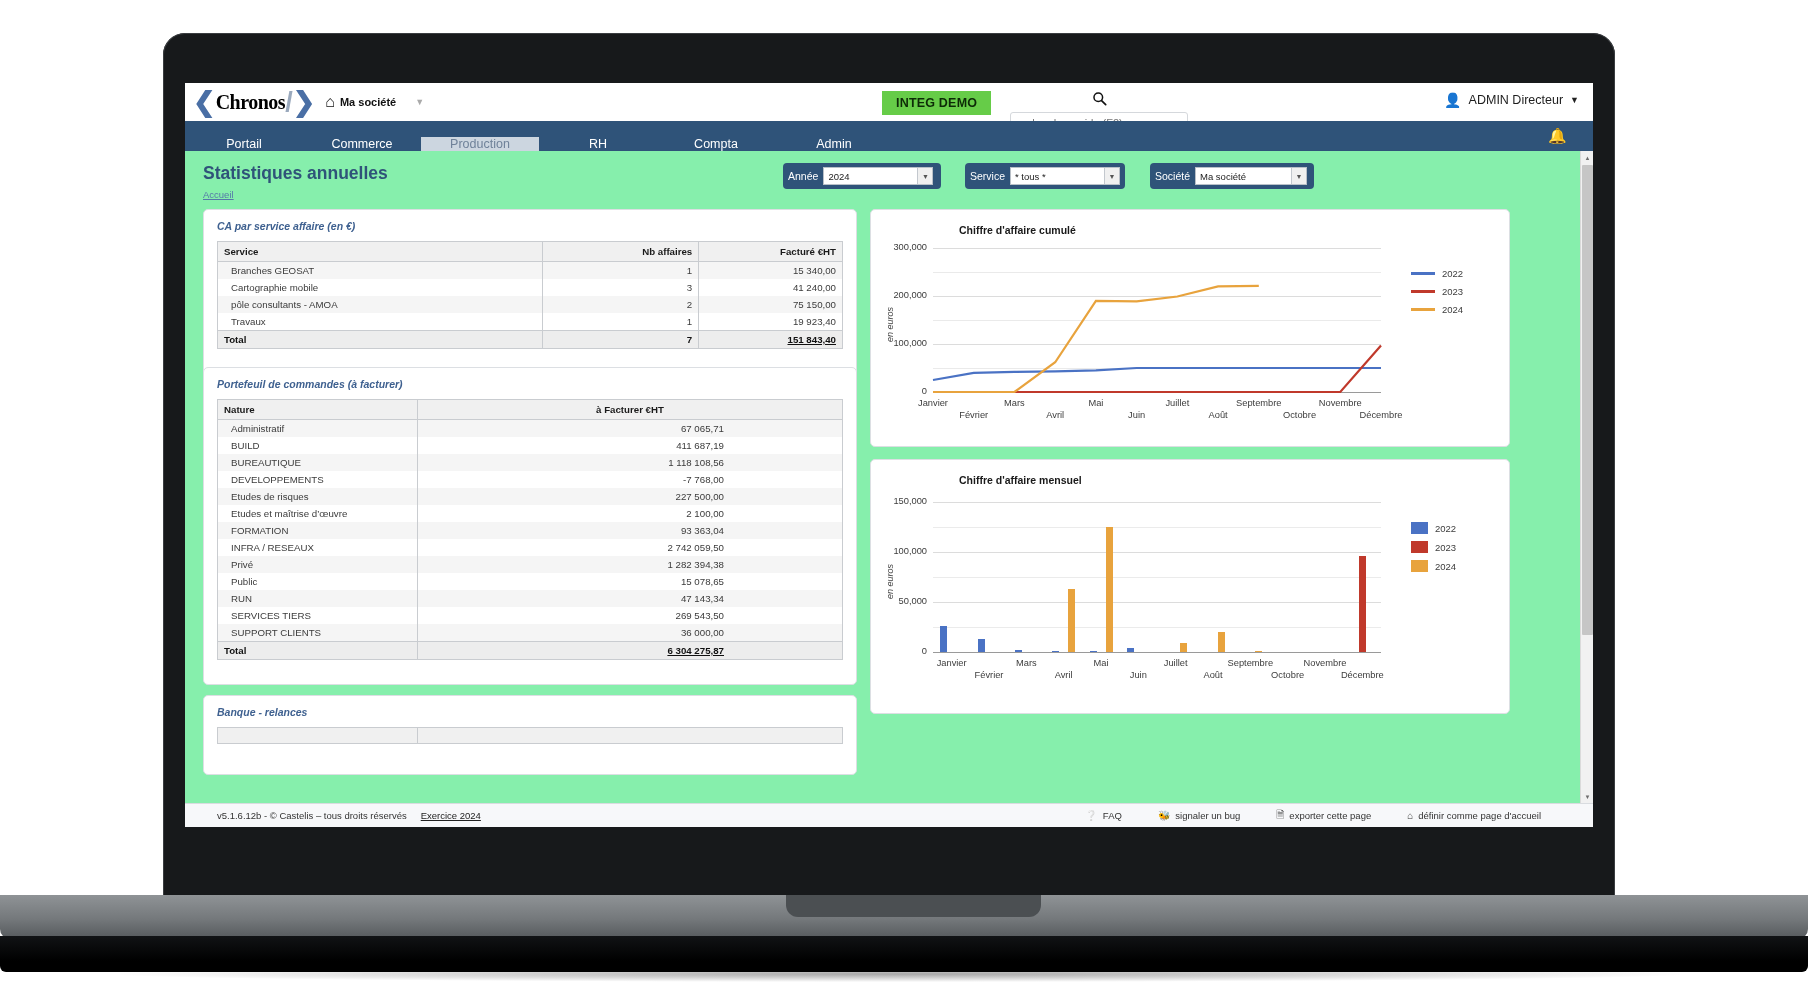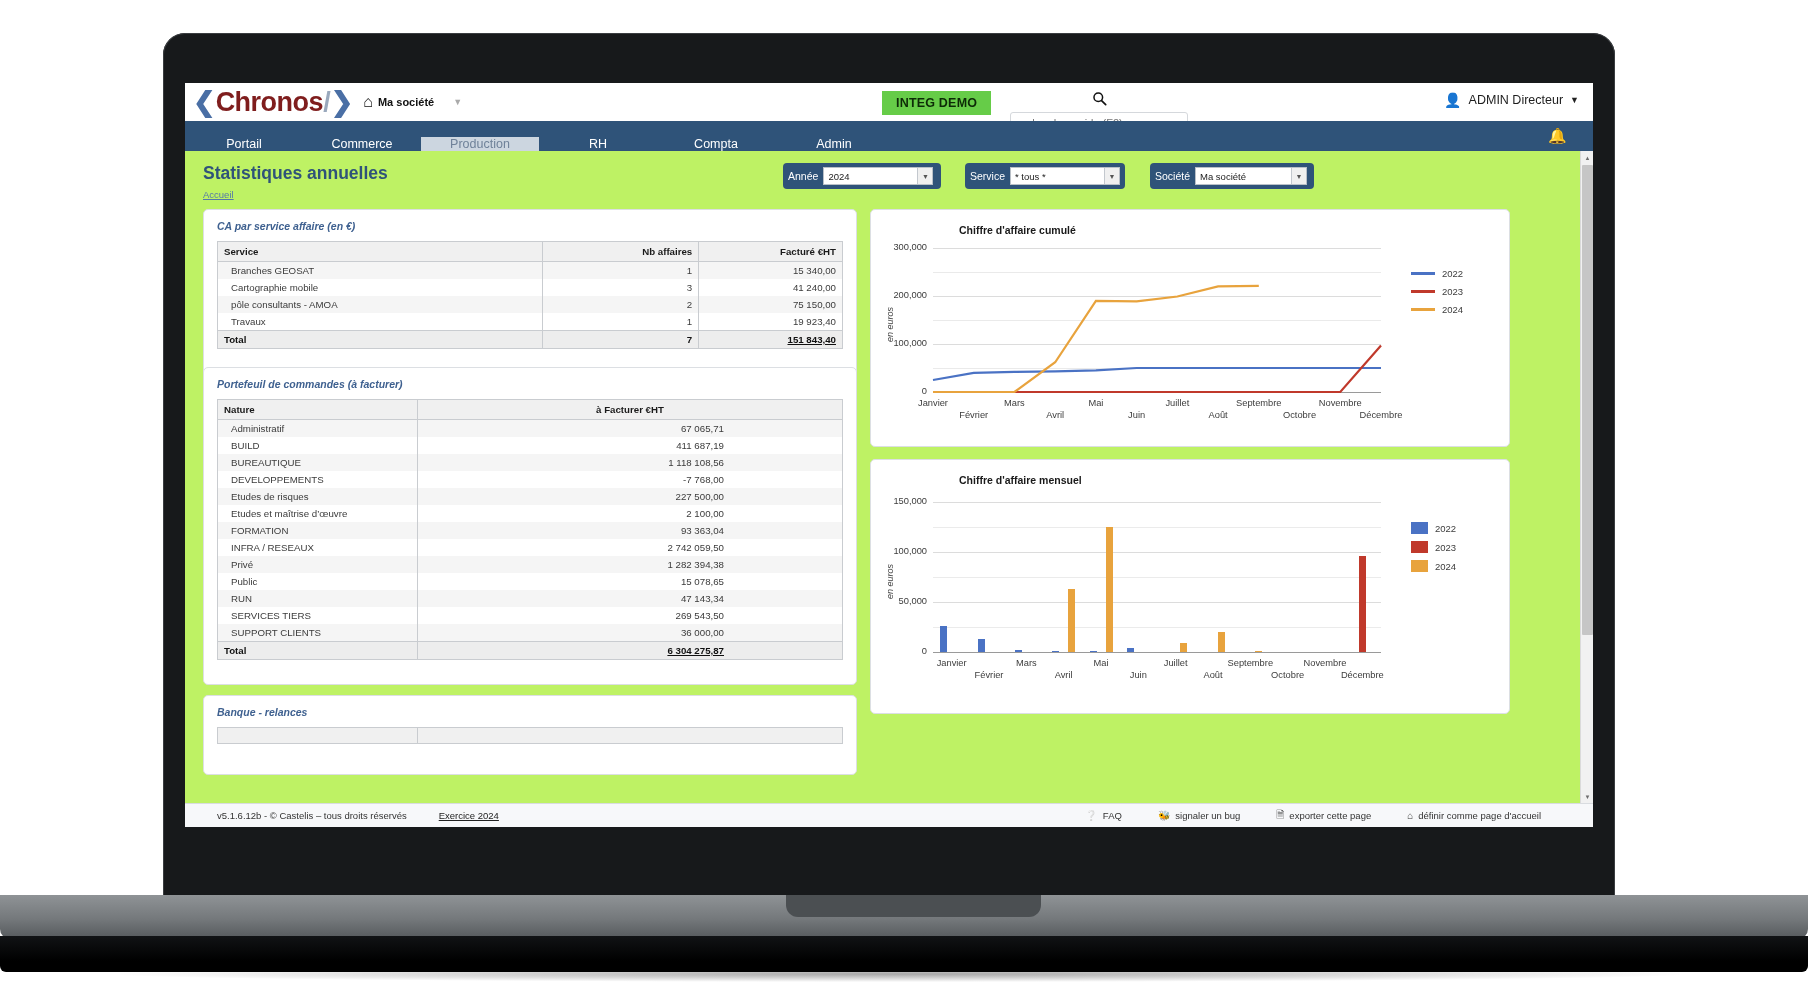--- a/index.html
+++ b/index.html
@@ -57,22 +57,22 @@
 
   
   #app { position:absolute; inset:0; background:#ffffff; display:flex; flex-direction:column; }
 
   #topbar {
     height: 38px; background: #ffffff; position: relative;
     display: flex; align-items: center; border-bottom: none;
   }
   .logo-wrap { display:flex; align-items:center; margin-left: 8px; }
   .logo-txt {
-    font-size: 27px; font-weight: bold; color: #7f1d1d; letter-spacing: -0.5px;
-    font-family: Liberation Sans, sans-serif; line-height: 1;
+    font-size: 20px; font-weight: bold; color: #000000; letter-spacing: -0.5px;
+    font-family: Liberation Serif, serif; line-height: 1;
   }
   .logo-chev { color: #4a6fa5; font-size: 27px; font-weight: bold; }
   .logo-slash { color: #9aa9bd; font-size: 27px; font-weight: bold; }
 
   .home-grp { display:flex; align-items:center; margin-left: 10px; gap:5px;}
   .home-icon { font-size: 16px; color:#111; line-height:1;}
   .home-label { font-size: 11px; font-weight: bold; color:#111; }
   .home-caret { color:#aaa; font-size:9px; margin-left: 14px;}
 
   #integ-badge {
@@ -97,21 +97,21 @@
     height: 30px; background: #2f5379; display:flex; align-items:flex-end; position:relative;
   }
   .nav-item {
     color:#ffffff; font-size:12.5px; display:flex; align-items:center; justify-content:center;
     width: 118px; cursor:pointer; user-select:none;
   }
   .nav-item.active { background:#ccd6e0; color:#6f8299; }
   #bell { position:absolute; right:26px; top:6px; font-size:15px; color:#ffd24a; }
 
   
-  #page { flex:1; background:#bef264; position:relative; overflow:hidden; display:flex; }
+  #page { flex:1; background:#86efac; position:relative; overflow:hidden; display:flex; }
   #content { flex:1; position:relative; }
 
   #page-head { position:absolute; left:18px; top:12px; }
   #page-title { font-size:17.5px; font-weight:bold; color:#2f5379; }
   #breadcrumb { font-size:9.5px; color:#5579a8; text-decoration:underline; margin-top:5px; display:inline-block;}
 
   
   .filter-pill {
     position:absolute; top:12px; height:26px; background:#2f5379; border-radius:4px;
     display:flex; align-items:center; padding: 0 5px; gap:5px;
@@ -197,21 +197,21 @@
     display:flex; align-items:center; justify-content:center; font-size:6px; color:#6d6d6d;
   }
   #scroll-up { top:0; } #scroll-dn { bottom:0; }
   #scroll-thumb { position:absolute; left:1px; top:14px; width:11px; height:470px; background:#c6c6c6; border-radius:1px;}
 
   
   #footer {
     height:24px; background:#f7f8fa; border-top:1px solid #d9dce0;
     display:flex; align-items:center; position:relative; font-size:9.5px; color:#333;
   }
-  #foot-left { margin-left:32px; display:flex; gap:32px;}
+  #foot-left { margin-left:32px; display:flex; gap:14px;}
   #foot-exercice { text-decoration:underline; color:#222; }
   #foot-right { position:absolute; right:52px; display:flex; align-items:center; gap:36px;}
   .foot-item { display:flex; align-items:center; gap:5px; }
   .foot-ic { font-size:10px; }
 </style>
 </head>
 <body>
 
 <div id="laptop-mockup">
   <div id="laptop-lid"></div>

